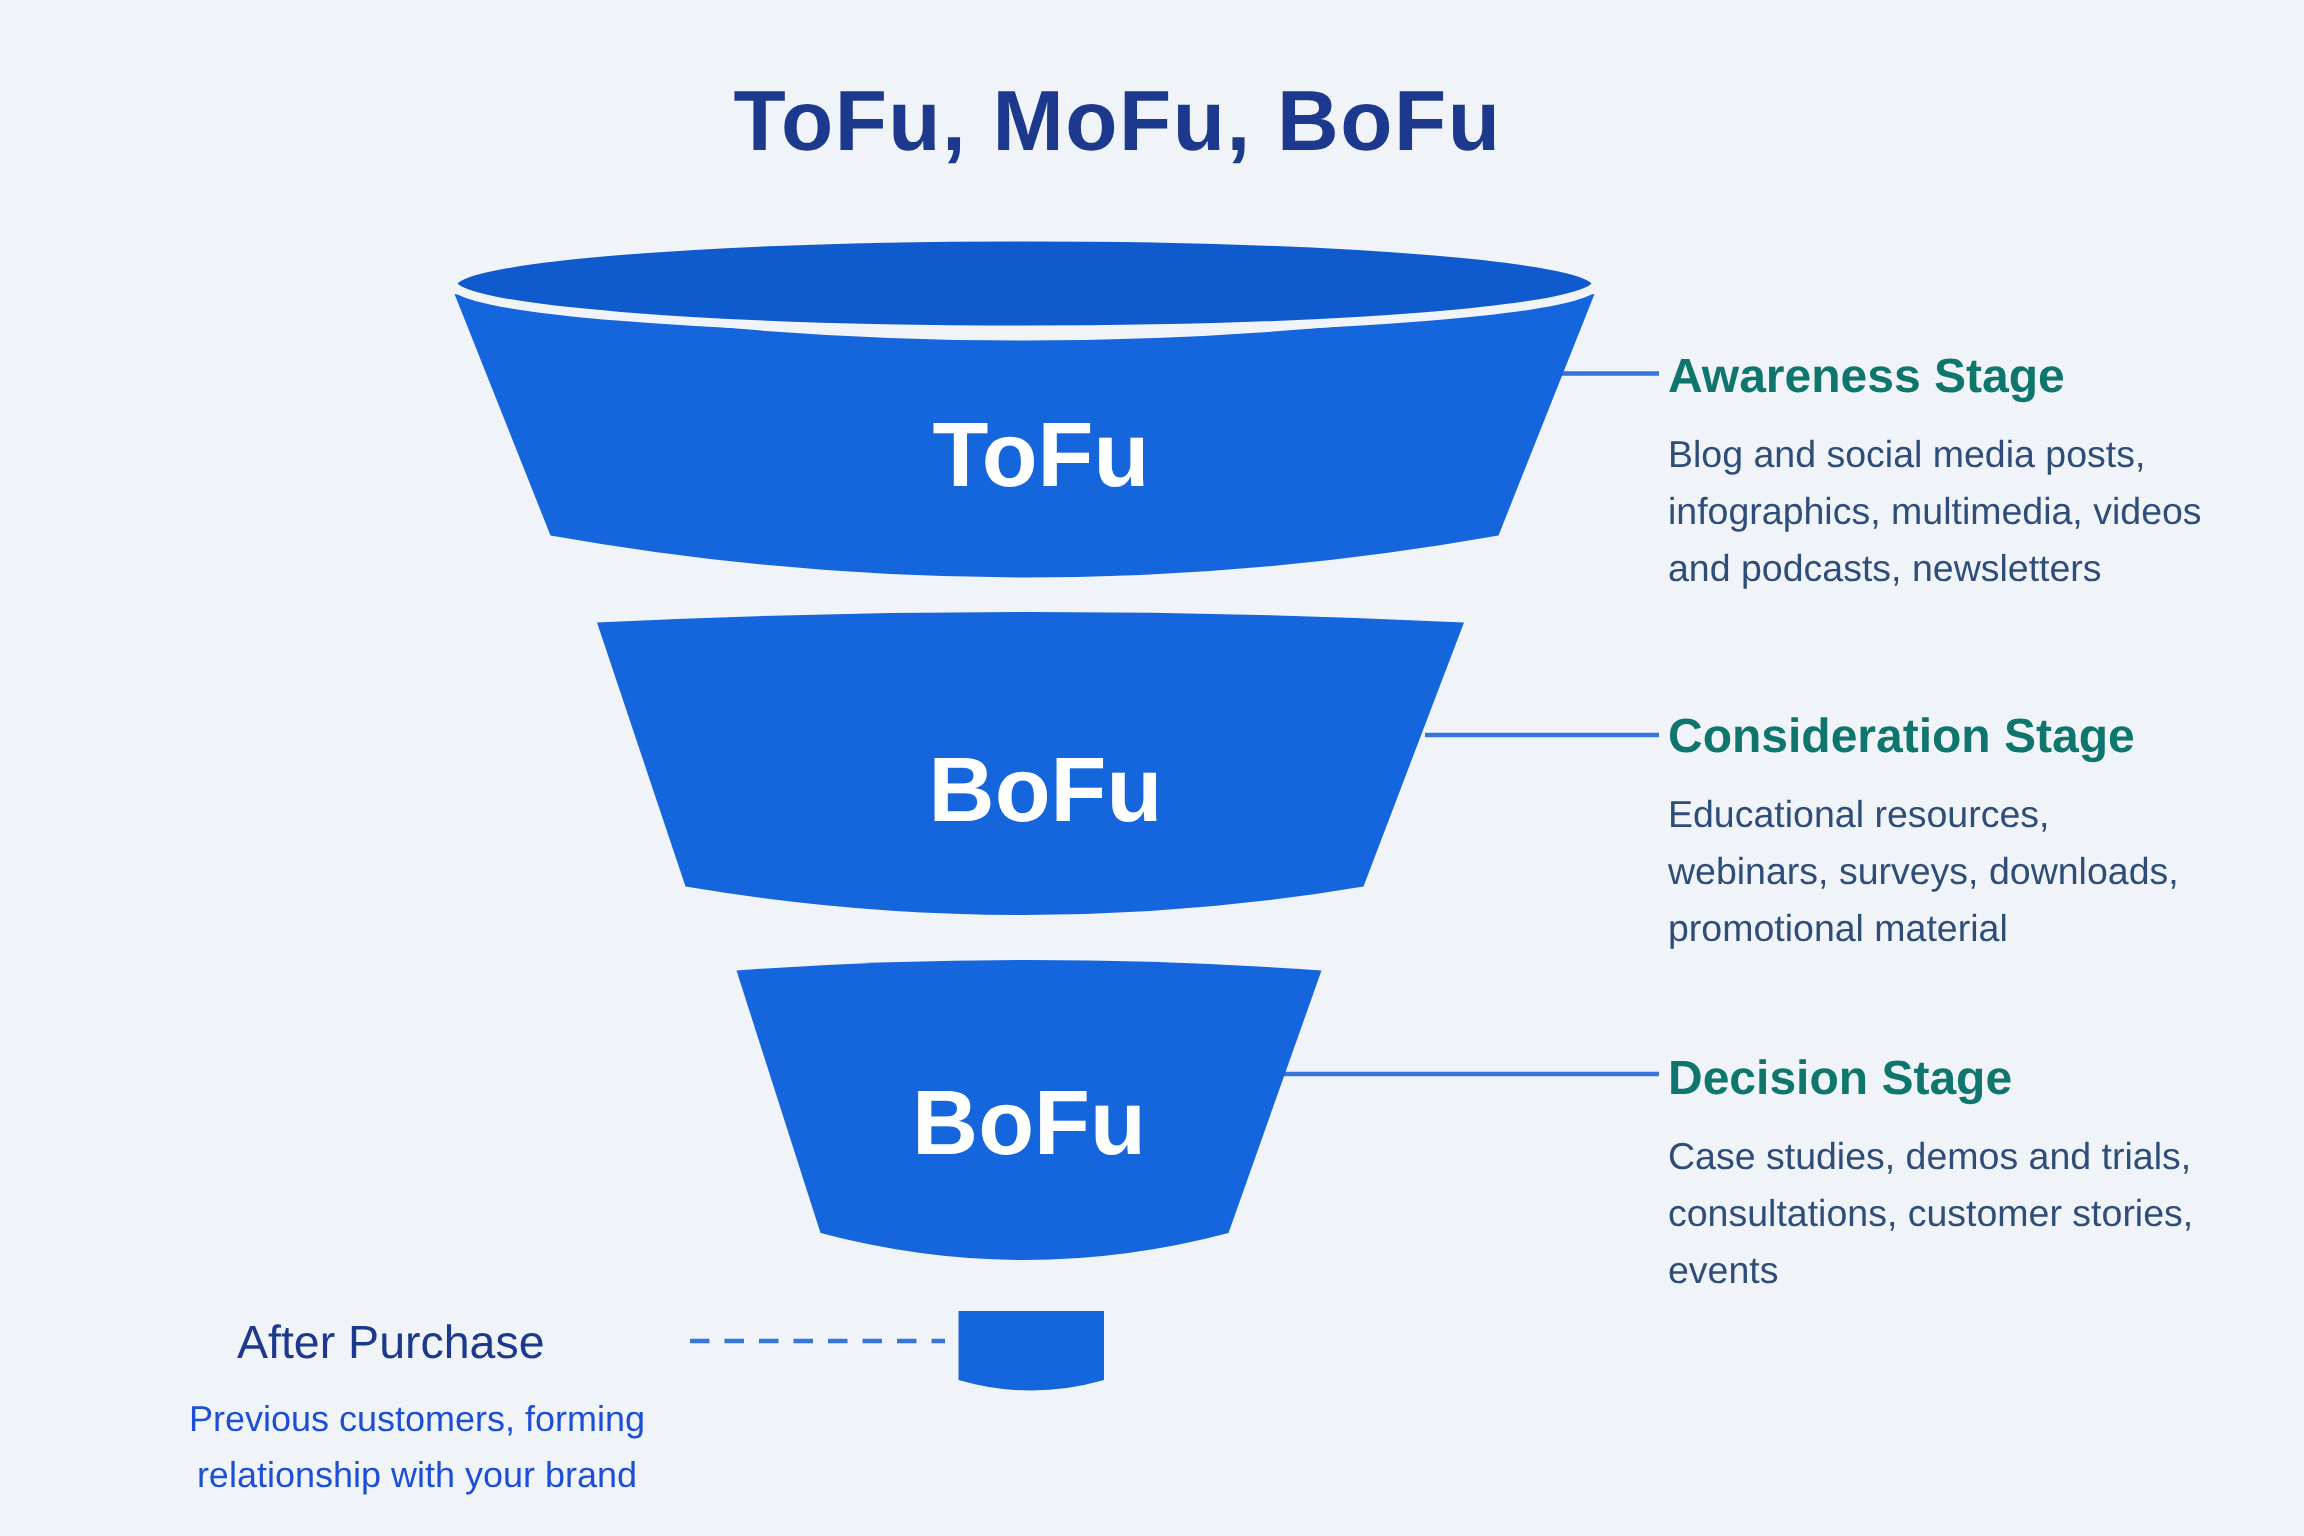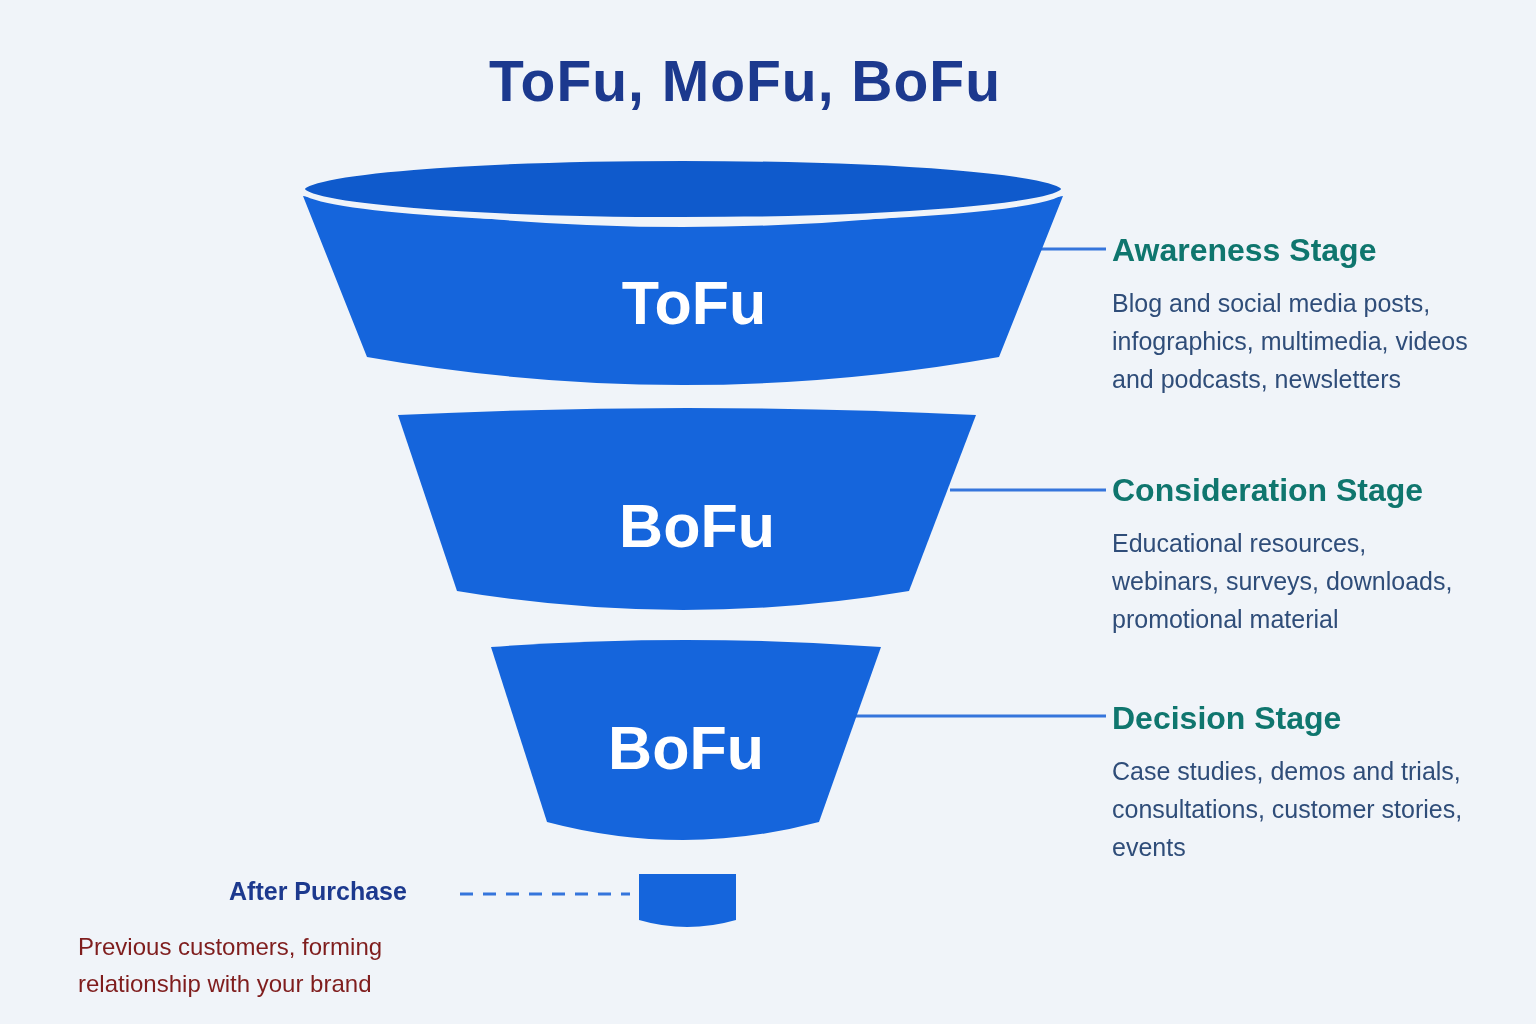--- a/index.html
+++ b/index.html
@@ -61,33 +61,34 @@
     white-space: pre-line;
   }
   .stage-awareness { top: 232px; }
   .stage-consideration { top: 472px; }
   .stage-decision { top: 700px; }
   .after-heading {
     position: absolute;
     left: 158px;
     top: 877px;
     width: 320px;
-    text-align: center;
-    font-size: 25px;
-    font-weight: bold;
+    text-align: left;
+    font-size: 31px;
+    font-weight: normal;
     color: #1c398e;
   }
   .after-desc {
     position: absolute;
     left: 78px;
     top: 928px;
     width: 400px;
+    text-align: center;
     font-size: 24px;
     line-height: 37px;
-    color: #7f1d1d;
+    color: #1d4ed8;
     white-space: pre-line;
   }
 </style>
 </head>
 <body>
 
 <div class="canvas">
 
   <h1 class="title">ToFu, MoFu, BoFu</h1>
 

